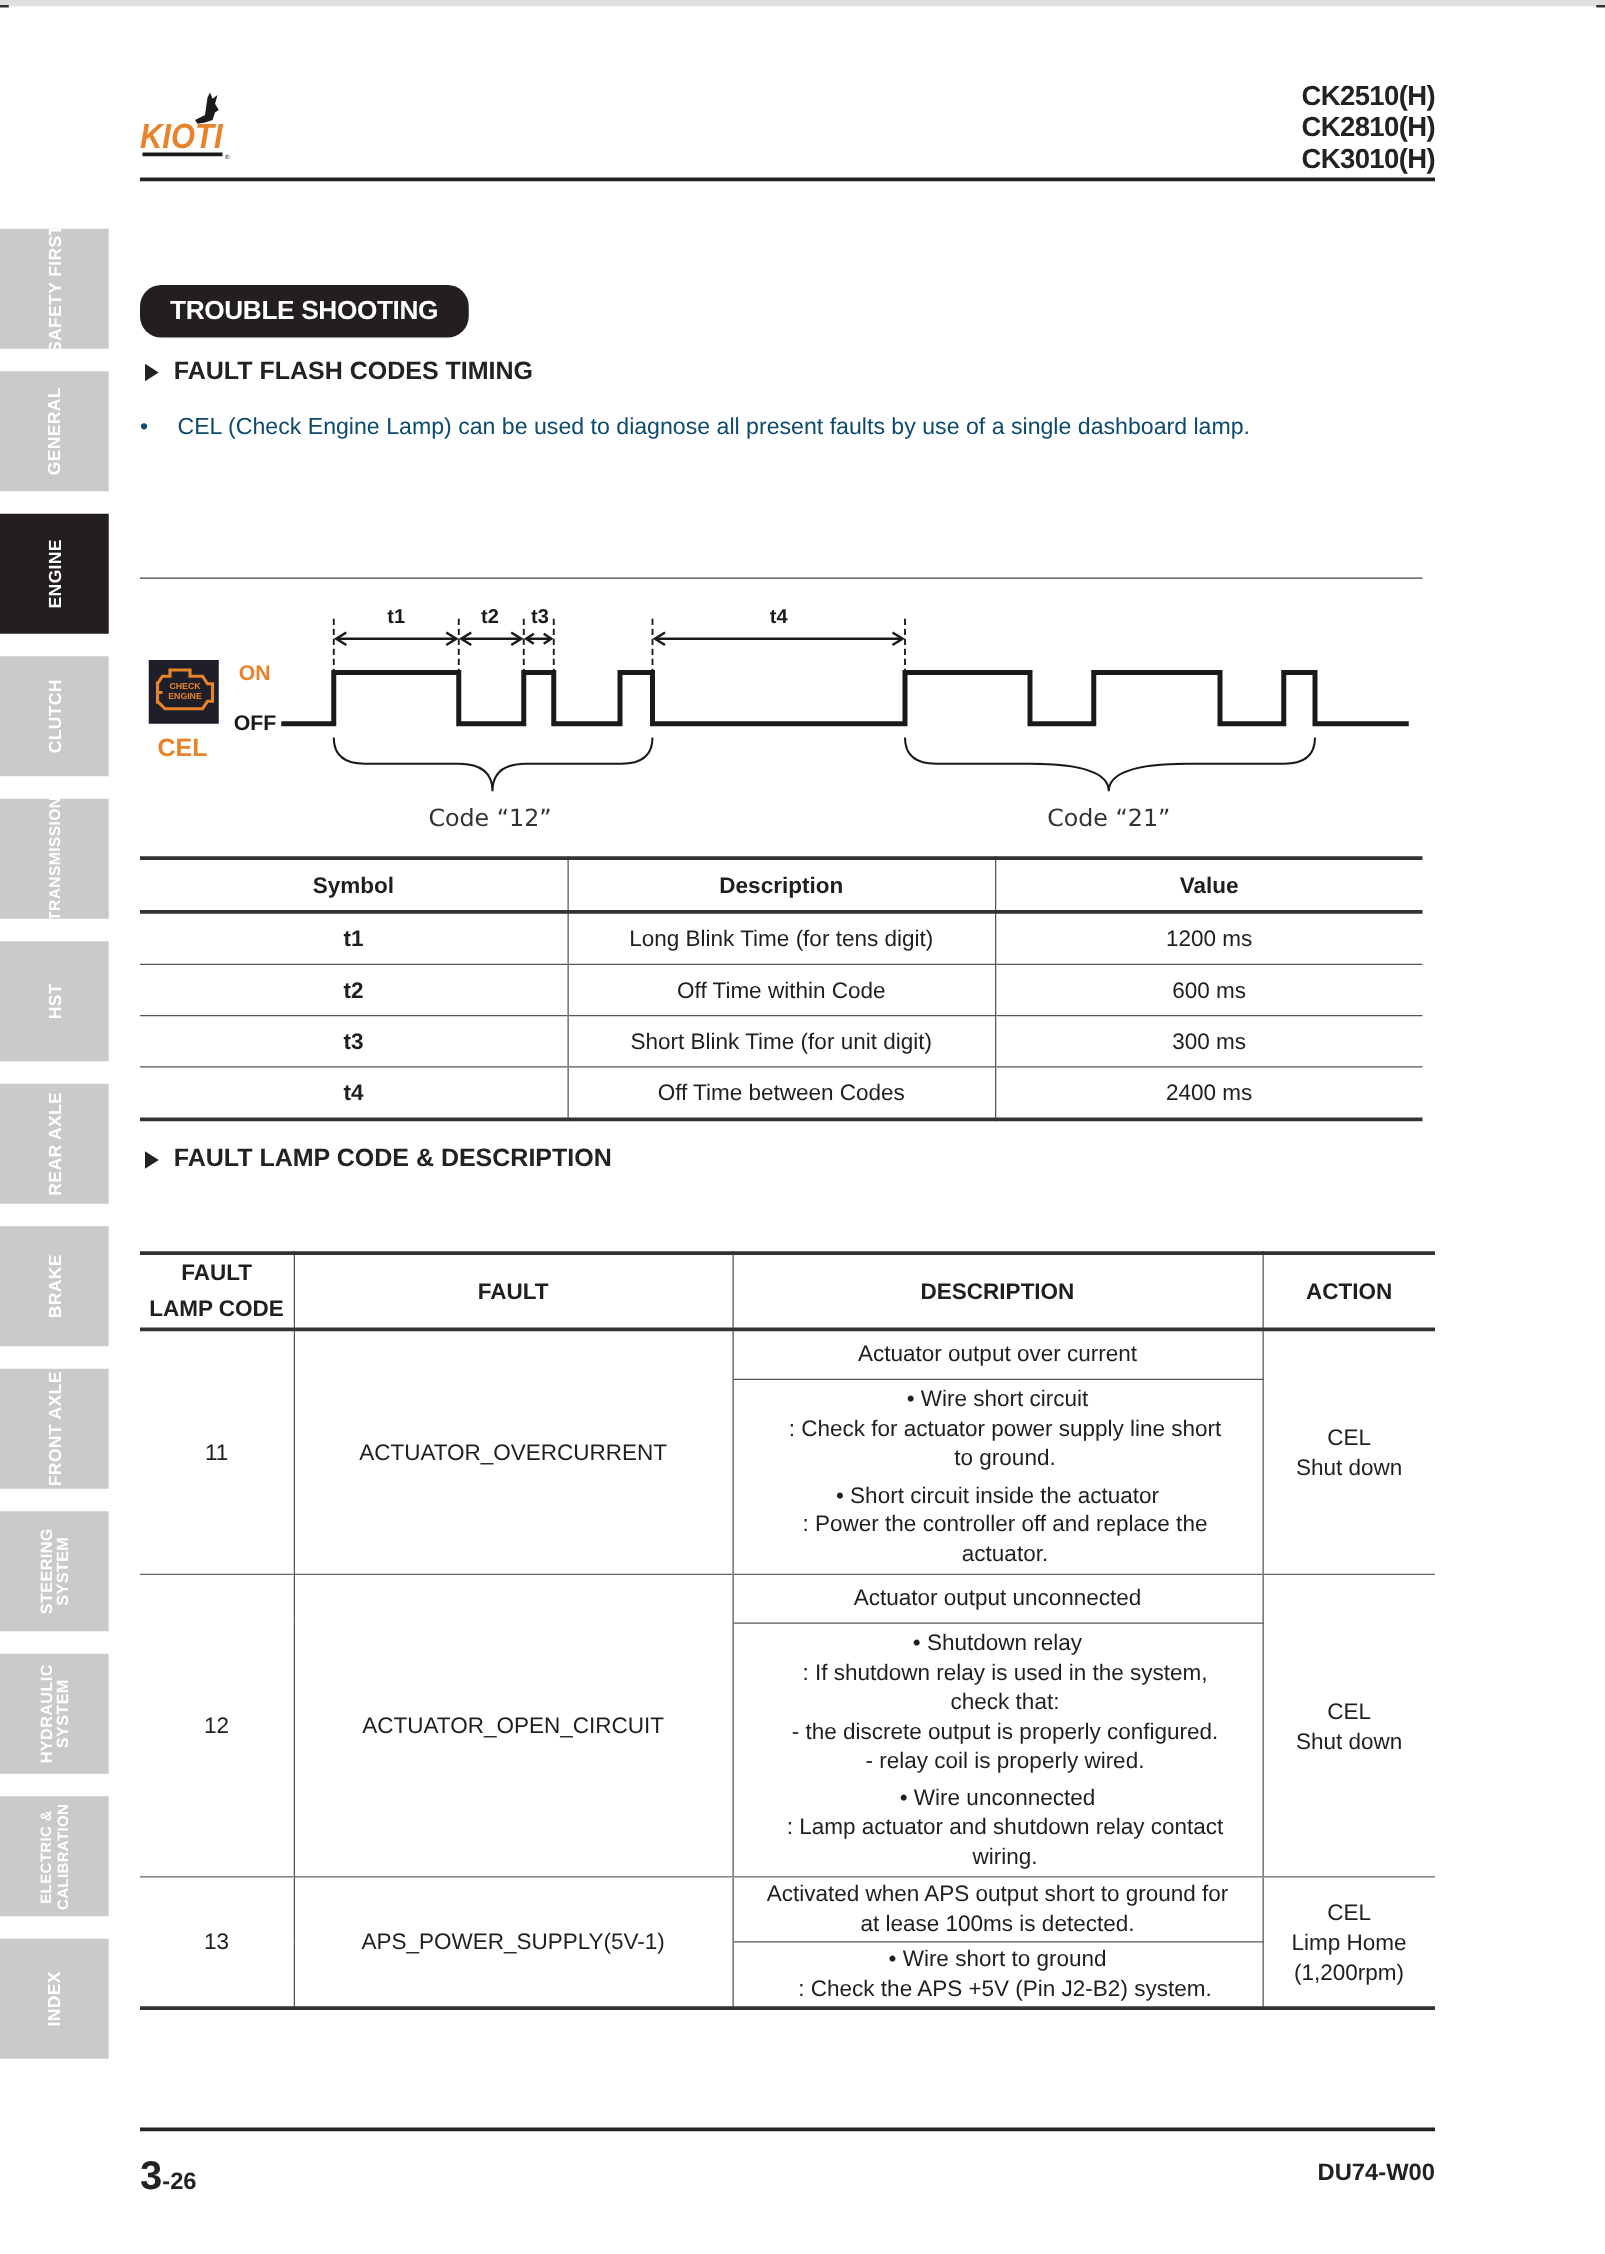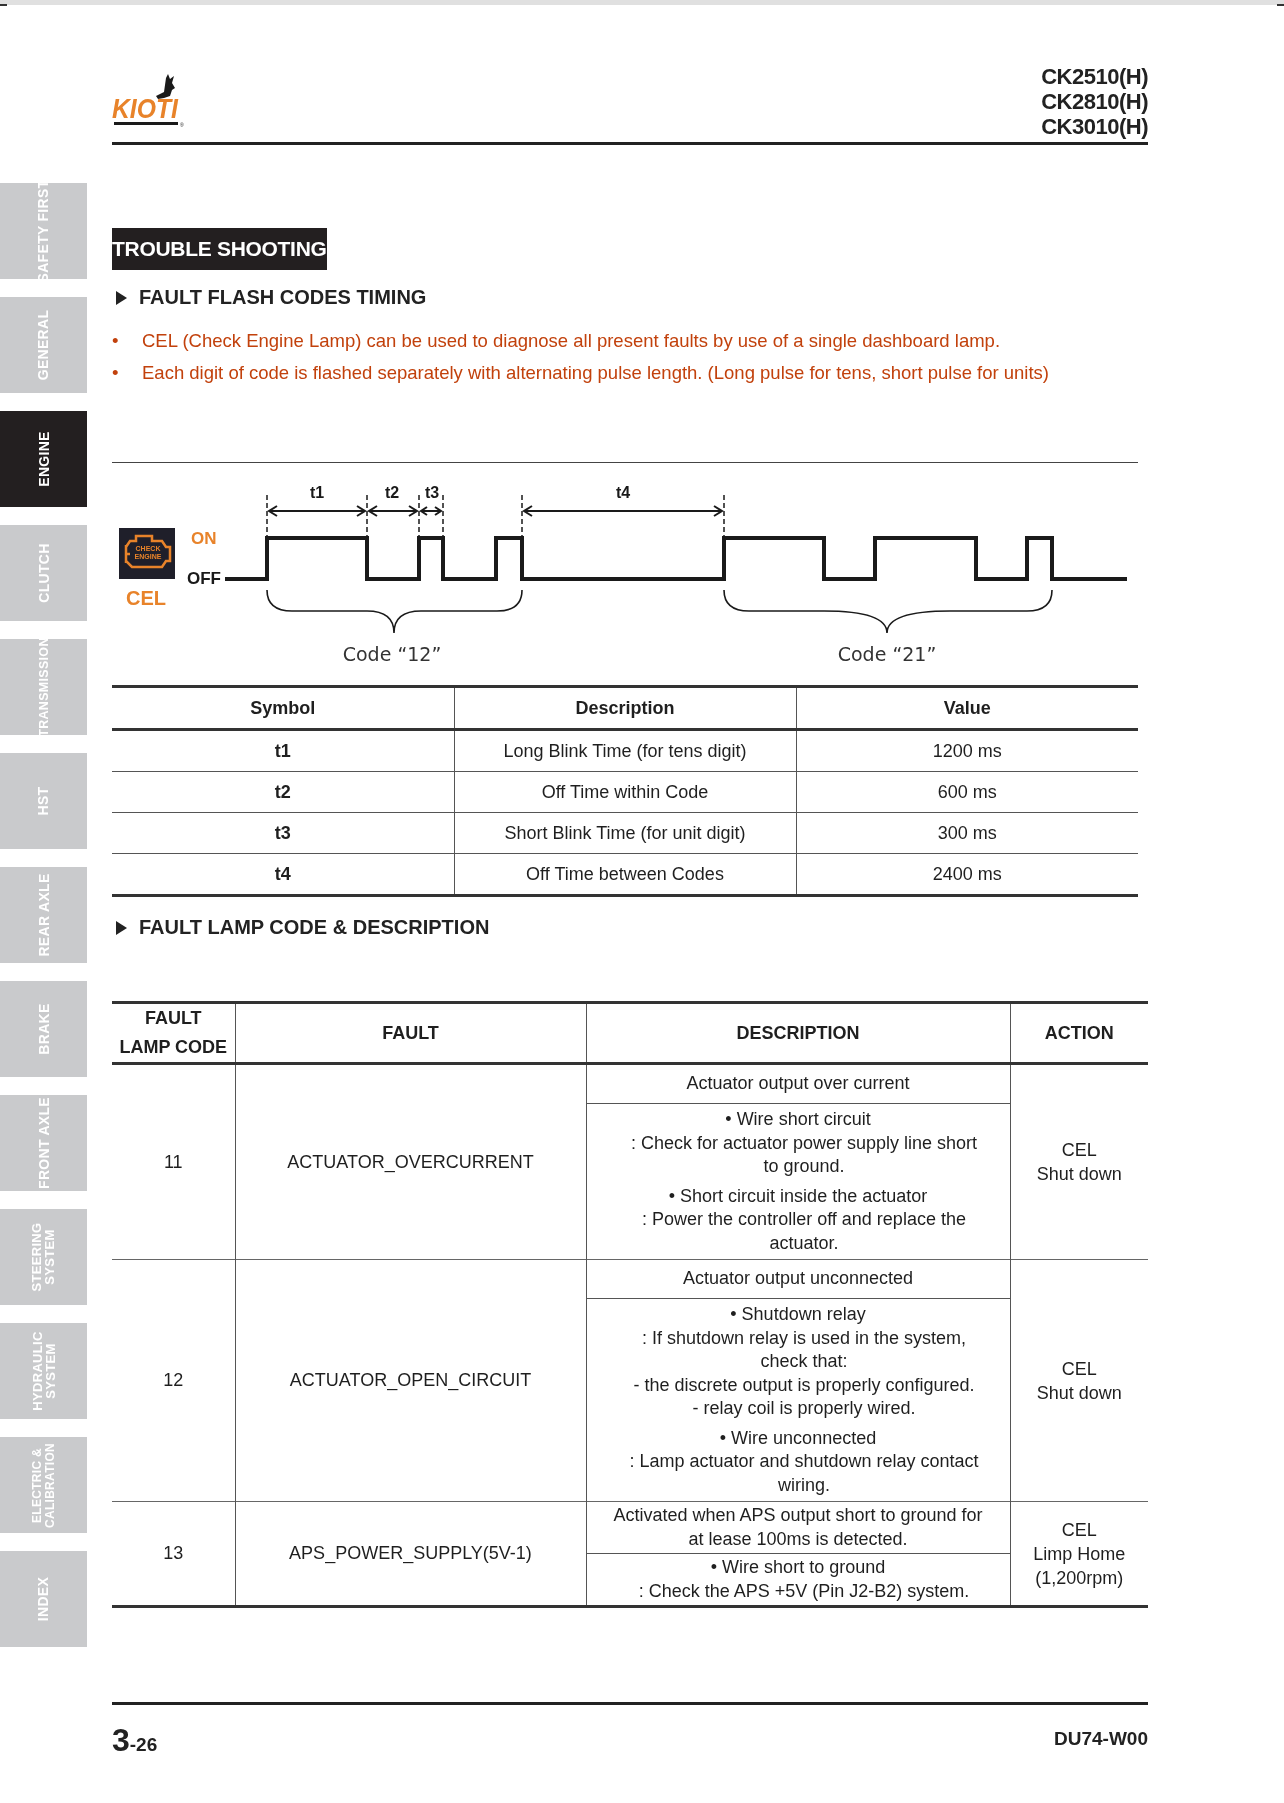--- a/index.html
+++ b/index.html
@@ -15,29 +15,29 @@
   .header-rule { position:absolute; left:112px; top:142px; width:1036px; height:3px; background:#222; }
 
   .sidebar-tab { position:absolute; left:0; width:87px; height:96px; background:#c9cacc;
                  display:flex; align-items:center; justify-content:center; }
   .sidebar-tab.active { background:#231f20; }
   .sidebar-tab .lbl { transform:rotate(-90deg); white-space:nowrap; color:#ffffff;
                       font-weight:bold; font-size:14px; line-height:14px; text-align:center;
                       letter-spacing:0.3px; }
   .sidebar-tab .lbl.two { font-size:13px; line-height:13px; }
 
-  .badge { position:absolute; left:112px; top:228px; height:42px; padding:0 0;
+  .badge { position:absolute; left:112px; top:228px; height:42px; padding:0 24px;
            background:#231f20; color:#fff; font-weight:bold; font-size:21px; line-height:42px;
-           letter-spacing:-0.3px; }
+           letter-spacing:-0.3px;border-radius:17px; }
   .subhead { position:absolute; left:116px; font-weight:bold; font-size:20px; color:#222;
              display:flex; align-items:center; }
   .subhead .tri { width:0; height:0; border-top:7px solid transparent; border-bottom:7px solid transparent;
                   border-left:11px solid #222; margin-right:12px; }
   .bullets { position:absolute; left:112px; top:325px; margin:0; padding:0; list-style:none; }
-  .bullets li { position:relative; padding-left:30px; font-size:18.5px; line-height:32px; color:#c2410c; }
+  .bullets li { position:relative; padding-left:30px; font-size:18.5px; line-height:32px; color:#0c4a6e; }
   .bullets li::before { content:"•"; position:absolute; left:0; top:0; }
   .rule-thin { position:absolute; left:112px; top:462px; width:1026px; height:1px; background:#444; }
 
   .diagram { position:absolute; left:112px; top:465px; width:1030px; height:210px; }
 
   table.timing { position:absolute; left:112px; top:685px; width:1026px; border-collapse:collapse;
                  font-size:18px; color:#1f1f1f; }
   table.timing th, table.timing td { text-align:center; height:40px; border-left:1px solid #555; padding:0; }
   table.timing th:first-child, table.timing td:first-child { border-left:none; }
   table.timing thead tr { border-top:3px solid #333; border-bottom:3px solid #333; }
@@ -143,21 +143,20 @@
 
 <div class="badge">TROUBLE SHOOTING</div>
 
 <div class="subhead" style="top:286px">
   <span class="tri"></span>
   <span>FAULT FLASH CODES TIMING</span>
 </div>
 
 <ul class="bullets">
   <li>CEL (Check Engine Lamp) can be used to diagnose all present faults by use of a single dashboard lamp.</li>
-  <li>Each digit of code is flashed separately with alternating pulse length. (Long pulse for tens, short pulse for units)</li>
 </ul>
 <div class="rule-thin"></div>
 
 <div class="diagram">
   <svg width="1030" height="210" viewBox="0 0 1030 210">
 
     <g>
       <rect x="7" y="63" width="56" height="51" fill="#1f1f2a"></rect>
       <path d="M14 80 v18 M14 89 h4 M18 76 h6 v-5 h16 v5 h10 l4 6 h4 v14 h-4 l-4 6 h-30 l-6-6 v-14 z" fill="none" stroke="#e8832a" stroke-width="2.5"></path>
       <text x="36" y="86" text-anchor="middle" font-size="7" font-weight="bold" fill="#e8832a" font-family="Liberation Sans, sans-serif">CHECK</text>

